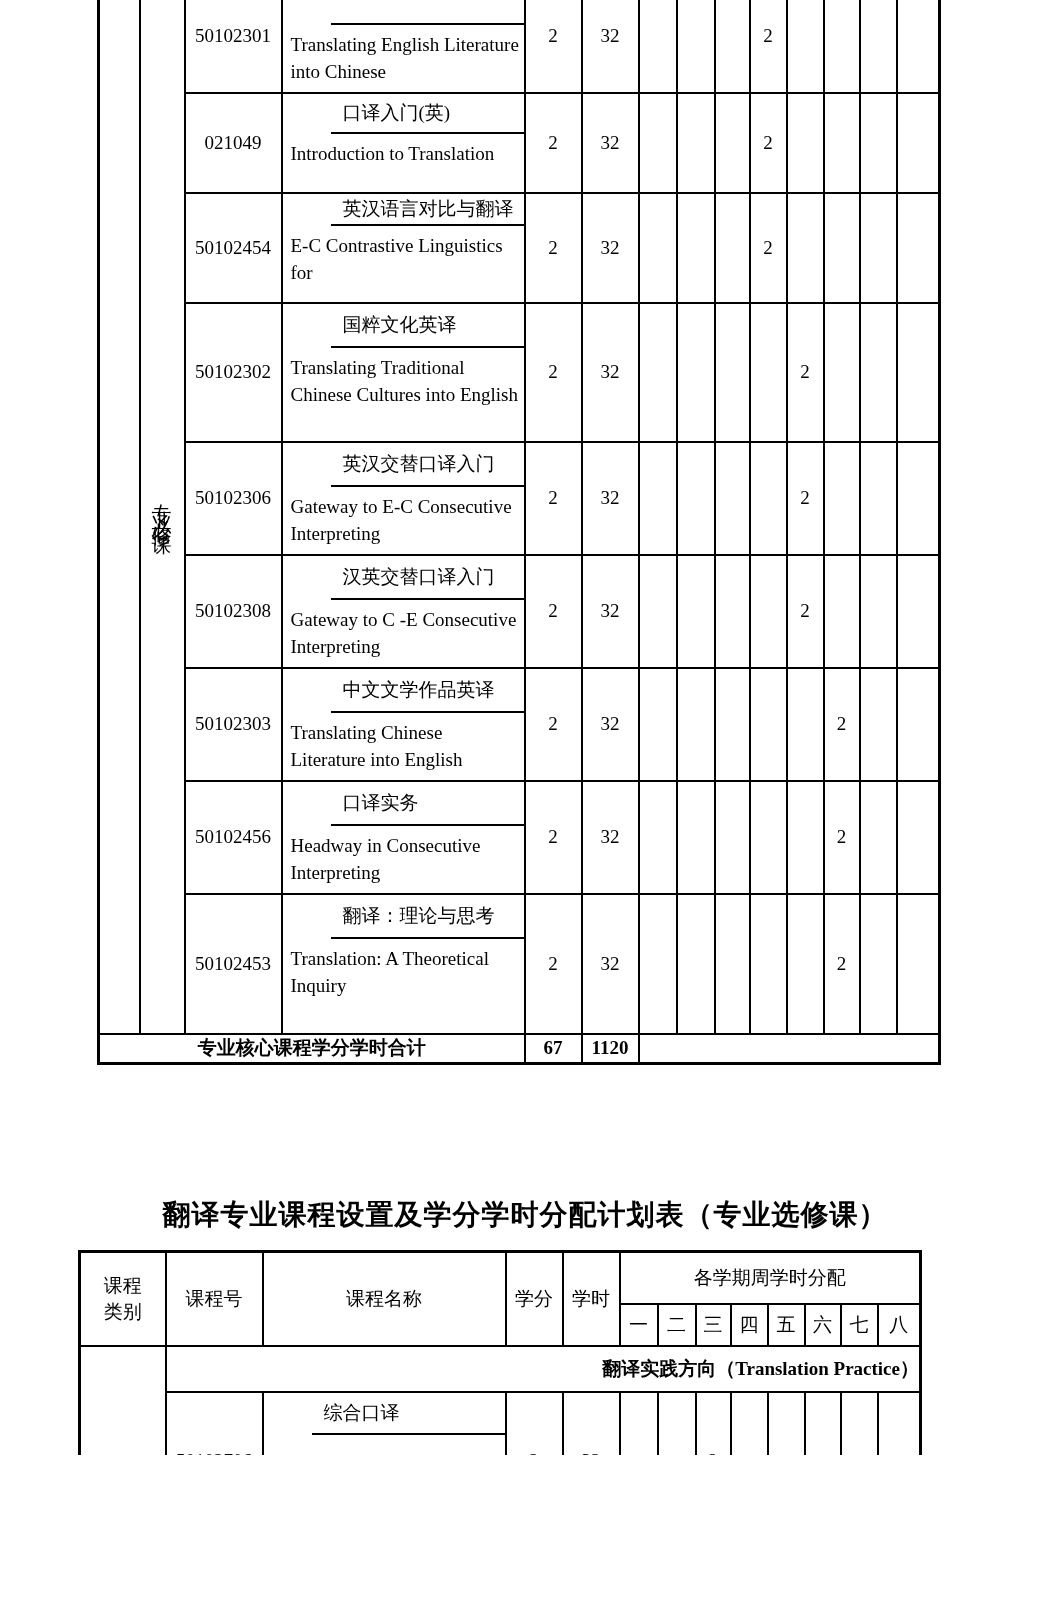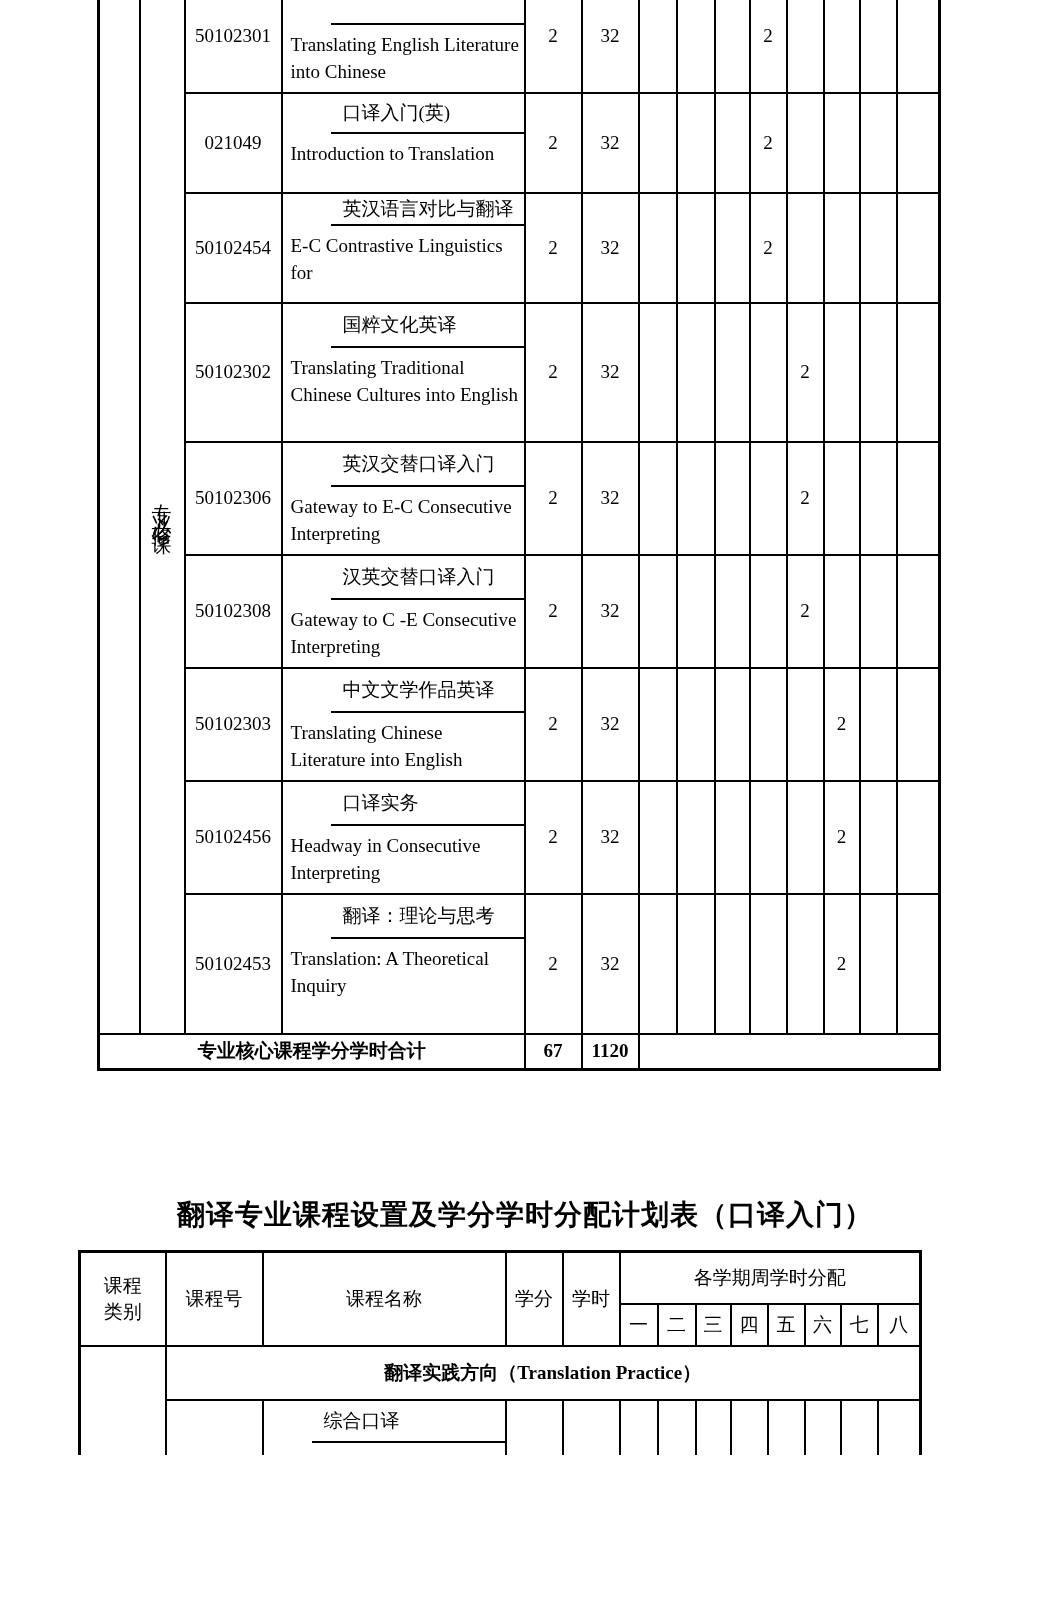--- a/index.html
+++ b/index.html
@@ -22,32 +22,32 @@
   .cn {
     height:44px; border-bottom:2px solid #000;
     display:flex; align-items:center; padding-left:12px;margin-left:48px;
   }
   .cn2 { height:42px; }
   .en { padding:7px 2px 6px 8px; line-height:1.42; }
   .vertical {
     writing-mode:vertical-rl; text-orientation:upright;
     letter-spacing:8px; margin:0 auto; font-size:20px; line-height:1;
   }
-  .totals td { font-weight:bold; height:36px;font-family:Liberation Serif, serif; }
+  .totals td { font-weight:bold; height:30px;font-family:Liberation Serif, serif; }
   .totals .t-label { font-weight:bold; }
   
   .section-title {
     position:absolute; top:1196px; left:0; width:100%;
     text-align:center; font-weight:bold; font-size:28px; letter-spacing:1px;
   }
   
   .bottom-clip { position:absolute; left:78px; top:1250px; width:847px; height:205px; overflow:hidden; }
   .hdr td { font-size:19px; }
   .hdr-cat { width:46px; margin:0 auto; line-height:1.35; }
-  .dir-row td { font-weight:bold; height:54px; }
+  .dir-row td { font-weight:bold; height:46px;text-align:right; }
   
   .page-number {
     position:absolute; top:1542px; left:0; width:100%;
     text-align:center; font-size:21px;
   }
 </style>
 </head>
 <body>
 
 <div class="page">
@@ -231,21 +231,21 @@
       <tr class="totals">
         <td colspan="4" class="t-label">专业核心课程学分学时合计</td>
         <td>67</td>
         <td>1120</td>
         <td colspan="8"></td>
       </tr>
     </tbody>
       </table>
   </div>
 
-  <div class="section-title">翻译专业课程设置及学分学时分配计划表（口译入门）</div>
+  <div class="section-title">翻译专业课程设置及学分学时分配计划表（专业选修课）</div>
 
   <div class="bottom-clip">
     <table id="t2">
       <colgroup>
         <col style="width:86px">
           <col style="width:97px">
           <col style="width:243px">
         <col style="width:57px">
           <col style="width:57px">
         <col style="width:38px">

